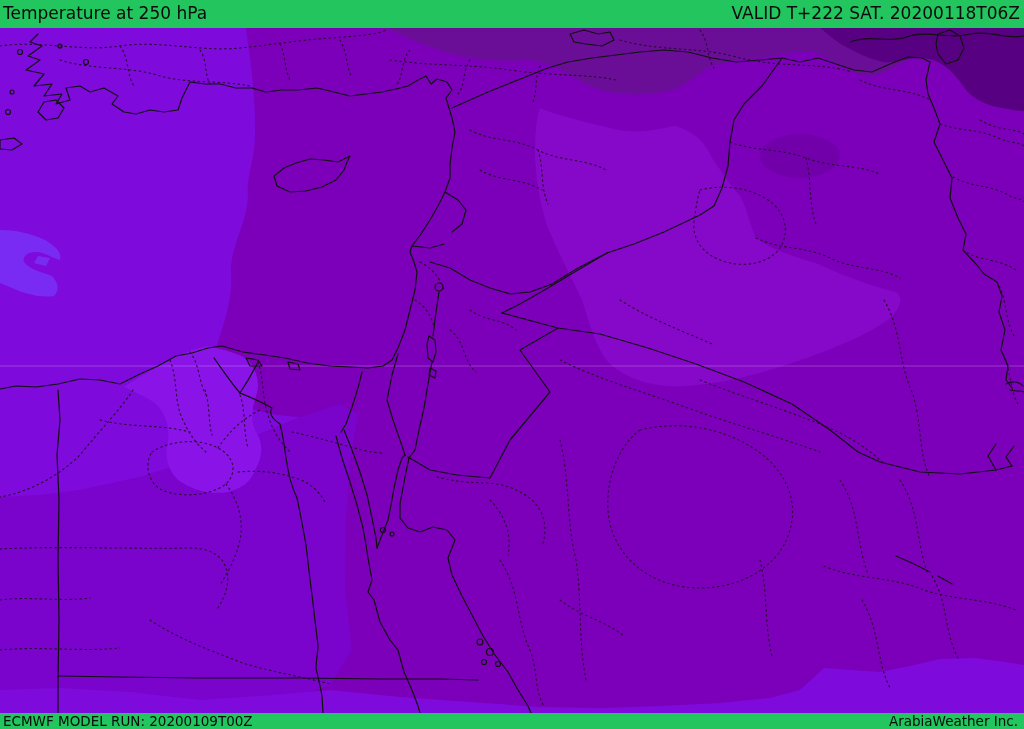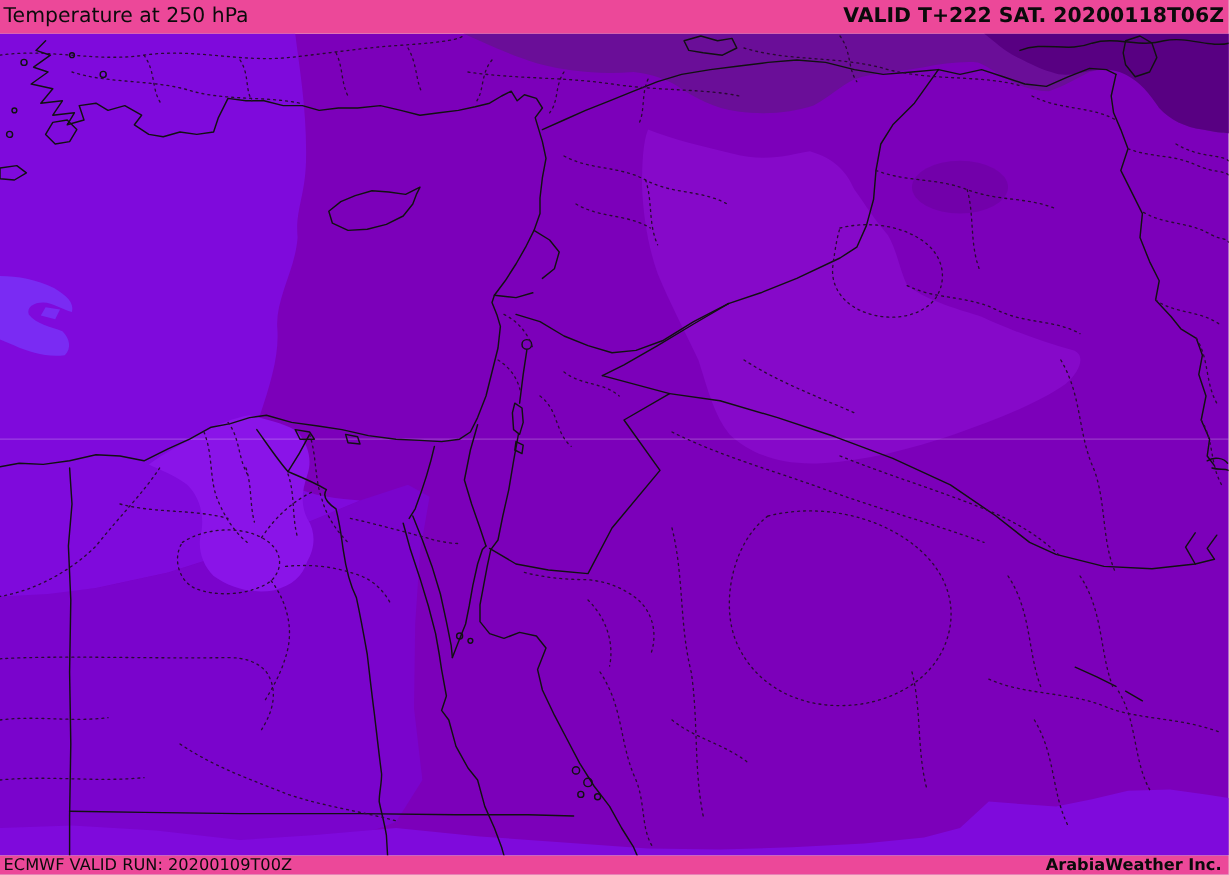--- a/index.html
+++ b/index.html
@@ -1,20 +1,20 @@
 <!DOCTYPE html>
 <html><head>
 <meta charset="utf-8">
 <style>
   html,body{margin:0;padding:0;width:1024px;height:729px;overflow:hidden;background:#e8e8e8;
     font-family:"DejaVu Sans","Liberation Sans",sans-serif;}
   .frame{position:relative;width:1024px;height:729px;}
-  .bar{position:absolute;left:0;width:1024px;background:#ec4899;color:#0b0b0b;z-index:5;}
+  .bar{position:absolute;left:0;width:1024px;background:#22c55e;color:#0b0b0b;z-index:5;}
   .bar .left{position:absolute;left:3px;}
-  .bar .right{position:absolute;right:4px;font-weight:bold;}
+  .bar .right{position:absolute;right:4px;}
   .topbar{top:0;height:28px;font-size:17px;}
   .topbar span{top:3px;position:absolute;white-space:nowrap;}
   .topbar .left{left:3px;}
   .topbar .right{right:4px;left:auto;}
   .bottombar{top:713px;height:16px;font-size:13.5px;}
   .bottombar span{top:0px;position:absolute;white-space:nowrap;}
   .bottombar .left{left:3px;}
   .bottombar .right{right:6px;left:auto;}
   svg.map{position:absolute;top:28px;left:0;}
   .solid{fill:none;stroke-width:1.2px;stroke-linejoin:round;stroke-linecap:round;}
@@ -173,17 +173,17 @@
       <path d="M100,420 C130,428 160,424 190,432"></path>
       <path d="M0,600 C30,596 60,602 90,598"></path>
       <path d="M0,650 C40,646 80,652 120,648"></path>
       <path d="M150,620 C180,640 210,650 240,662 C270,672 300,676 330,684"></path>
       <path d="M500,560 C520,590 516,620 530,650 C538,670 534,690 544,706"></path>
       <path d="M560,600 C580,616 604,620 624,636"></path>
     </g>
   </svg>
 
   <div class="bar bottombar">
-    <span class="left">ECMWF VALID RUN: 20200109T00Z</span>
+    <span class="left">ECMWF MODEL RUN: 20200109T00Z</span>
     <span class="right">ArabiaWeather Inc.</span>
   </div>
 
 </div>
 
 </body></html>

